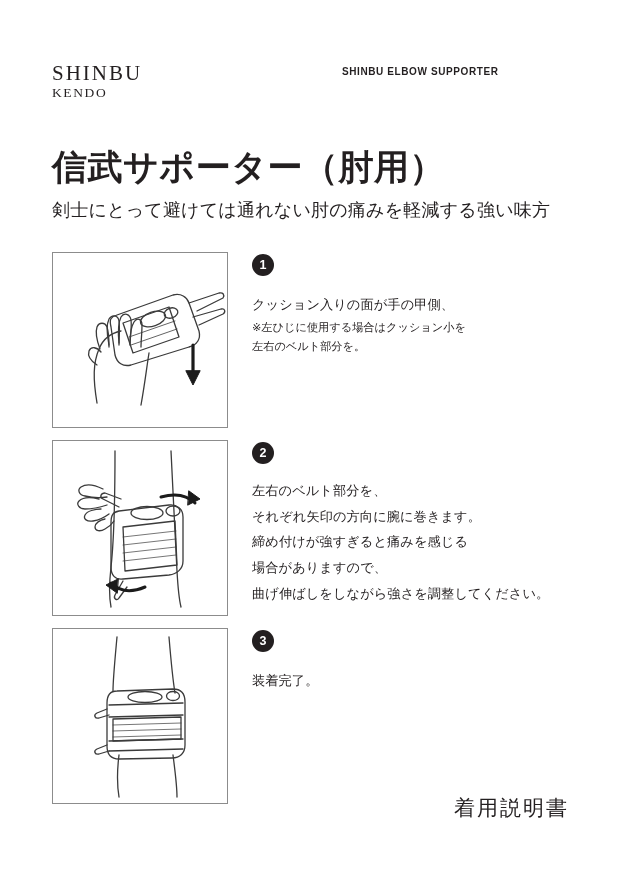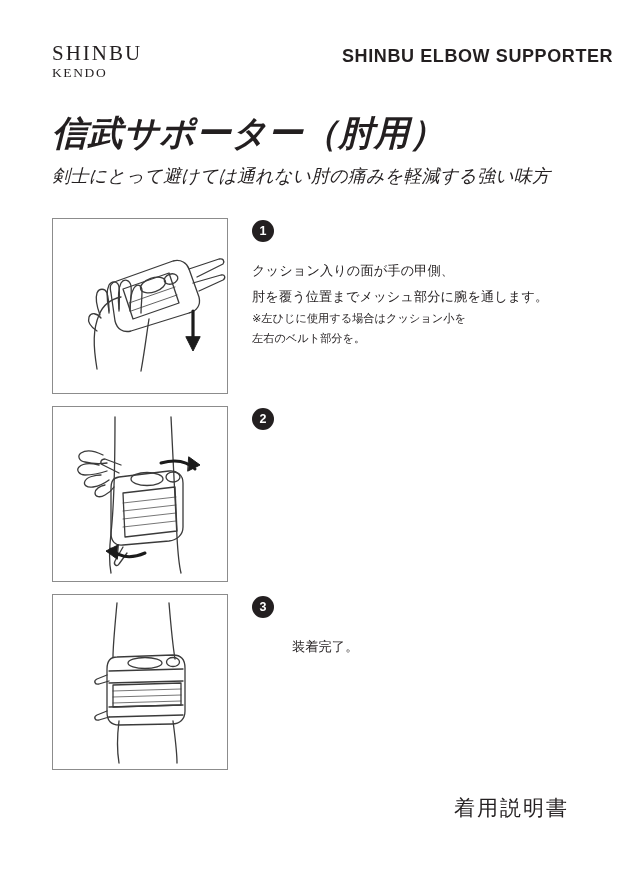--- a/index.html
+++ b/index.html
@@ -12,21 +12,21 @@
     background: #ffffff;
     font-family: "Liberation Sans", sans-serif;
     color: #231f20;
     overflow: hidden;
   }
   .page {
     position: relative;
     width: 621px;
     height: 862px;
     box-sizing: border-box;
-    padding: 42px 52px 0 52px;
+    padding: 62px 52px 0 52px;
   }
 
   
   .header {
     position: relative;
     height: 58px;
   }
   .brand {
     position: absolute;
     left: 0;
@@ -43,31 +43,30 @@
     font-family: "Liberation Serif", serif;
     font-size: 13.5px;
     letter-spacing: 1.6px;
     color: #231f20;
   }
   .product-line {
     position: absolute;
     left: 290px;
     top: 4px;
     font-family: "Liberation Sans", sans-serif;
-    font-size: 18px;
+    font-size: 10px;
     font-weight: bold;
     letter-spacing: 0.6px;
     color: #231f20;
     white-space: nowrap;
   }
 
   
   .title-block {
-    margin-top: 12px;
-    font-style: italic;
+    margin-top: 26px;
   }
   .doc-title {
     font-family: "DejaVu Sans", sans-serif;
     font-size: 35px;
     font-weight: bold;
     letter-spacing: 0.5px;
     color: #231f20;
     line-height: 1.2;
     white-space: nowrap;
   }
@@ -137,21 +136,21 @@
   .note {
   }
   .note p {
     margin: 0;
     font-family: "DejaVu Sans", sans-serif;
     font-size: 11.2px;
     line-height: 1.75;
     color: #231f20;
   }
   .step2 .step-lines { margin-top: 14px; }
-  .step3 .step-lines { margin-top: 16px; margin-left: 40px; }
+  .step3 .step-lines { margin-top: 16px; }
 
   
   .footer {
     position: absolute;
     right: 52px;
     bottom: 40px;
     font-family: "DejaVu Sans", sans-serif;
     font-size: 21px;
     letter-spacing: 2px;
     color: #231f20;
@@ -210,21 +209,20 @@
           <g stroke="#1b1b1b" stroke-width="3.2" fill="#1b1b1b" stroke-linecap="round">
             <path d="M140 92 L140 120" fill="none"></path>
             <path d="M133 118 L140 132 L147 118 Z" stroke-width="1"></path>
           </g>
         </svg>
       </div>
       <div class="step-body">
         <div class="step-num">1</div>
         <div class="step-lines">
           <p>クッション入りの面が手の甲側、</p>
-          <p>肘を覆う位置までメッシュ部分に腕を通します。</p>
         </div>
         <div class="note">
           <p>※左ひじに使用する場合はクッション小を</p>
           <p>左右のベルト部分を。</p>
         </div>
       </div>
     </div>
 
     <div class="step step2">
       <div class="figure">
@@ -259,20 +257,27 @@
           <g stroke="#1b1b1b" stroke-width="3" fill="#1b1b1b" stroke-linecap="round">
             <path d="M108 56 C122 52 134 54 142 62" fill="none"></path>
             <path d="M136 50 L147 58 L135 64 Z" stroke-width="1"></path>
             <path d="M92 146 C78 152 66 150 58 142" fill="none"></path>
             <path d="M64 152 L53 144 L65 138 Z" stroke-width="1"></path>
           </g>
         </svg>
       </div>
       <div class="step-body">
         <div class="step-num">2</div>
+        <div class="step-lines">
+          <p>左右のベルト部分を、</p>
+          <p>それぞれ矢印の方向に腕に巻きます。</p>
+          <p>締め付けが強すぎると痛みを感じる</p>
+          <p>場合がありますので、</p>
+          <p>曲げ伸ばしをしながら強さを調整してください。</p>
+        </div>
       </div>
     </div>
 
     <div class="step step3">
       <div class="figure">
         <svg width="174" height="174" viewBox="0 0 174 174" aria-hidden="true">
           <g fill="none" stroke="#3b3b3b" stroke-width="1.3" stroke-linecap="round" stroke-linejoin="round">
 
             <path d="M64 8 C62 30 60 50 60 62"></path>
             <path d="M116 8 C118 32 120 52 122 64"></path>

